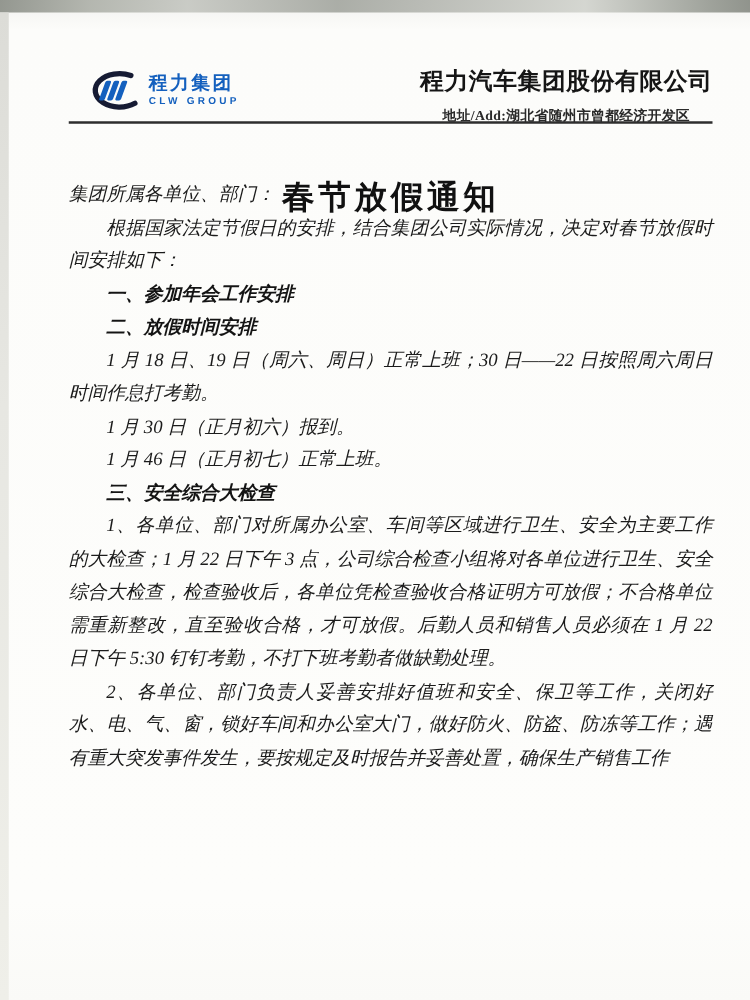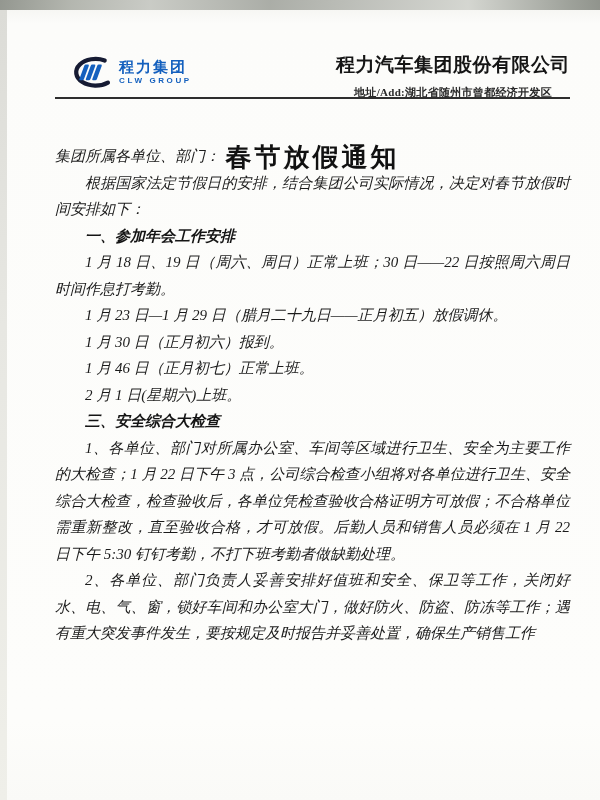--- a/index.html
+++ b/index.html
@@ -139,22 +139,21 @@
   </div>
 
   <div class="header-rule"></div>
 
   <div class="doc-title">春节放假通知</div>
 
   <div class="doc-body">
     <p class="salutation">集团所属各单位、部门：</p>
     <p class="body">根据国家法定节假日的安排，结合集团公司实际情况，决定对春节放假时间安排如下：</p>
     <p class="heading">一、参加年会工作安排</p>
+    <p class="heading">二、放假时间安排</p>
     <p class="body">1 月 18 日、19 日（周六、周日）正常上班；30 日——22 日按照周六周日时间作息打考勤。</p>
-    <p class="body">1 月 23 日—1 月 29 日（腊月二十九日——正月初五）放假调休。</p>
     <p class="body">1 月 30 日（正月初六）报到。</p>
     <p class="body">1 月 46 日（正月初七）正常上班。</p>
-    <p class="body">2 月 1 日(星期六)上班。</p>
     <p class="heading">三、安全综合大检查</p>
     <p class="body">1、各单位、部门对所属办公室、车间等区域进行卫生、安全为主要工作的大检查；1 月 22 日下午 3 点，公司综合检查小组将对各单位进行卫生、安全综合大检查，检查验收后，各单位凭检查验收合格证明方可放假；不合格单位需重新整改，直至验收合格，才可放假。后勤人员和销售人员必须在 1 月 22 日下午 5:30 钉钉考勤，不打下班考勤者做缺勤处理。</p>
     <p class="body">2、各单位、部门负责人妥善安排好值班和安全、保卫等工作，关闭好水、电、气、窗，锁好车间和办公室大门，做好防火、防盗、防冻等工作；遇有重大突发事件发生，要按规定及时报告并妥善处置，确保生产销售工作</p>
   </div>
 </div>
 
 </body></html>

